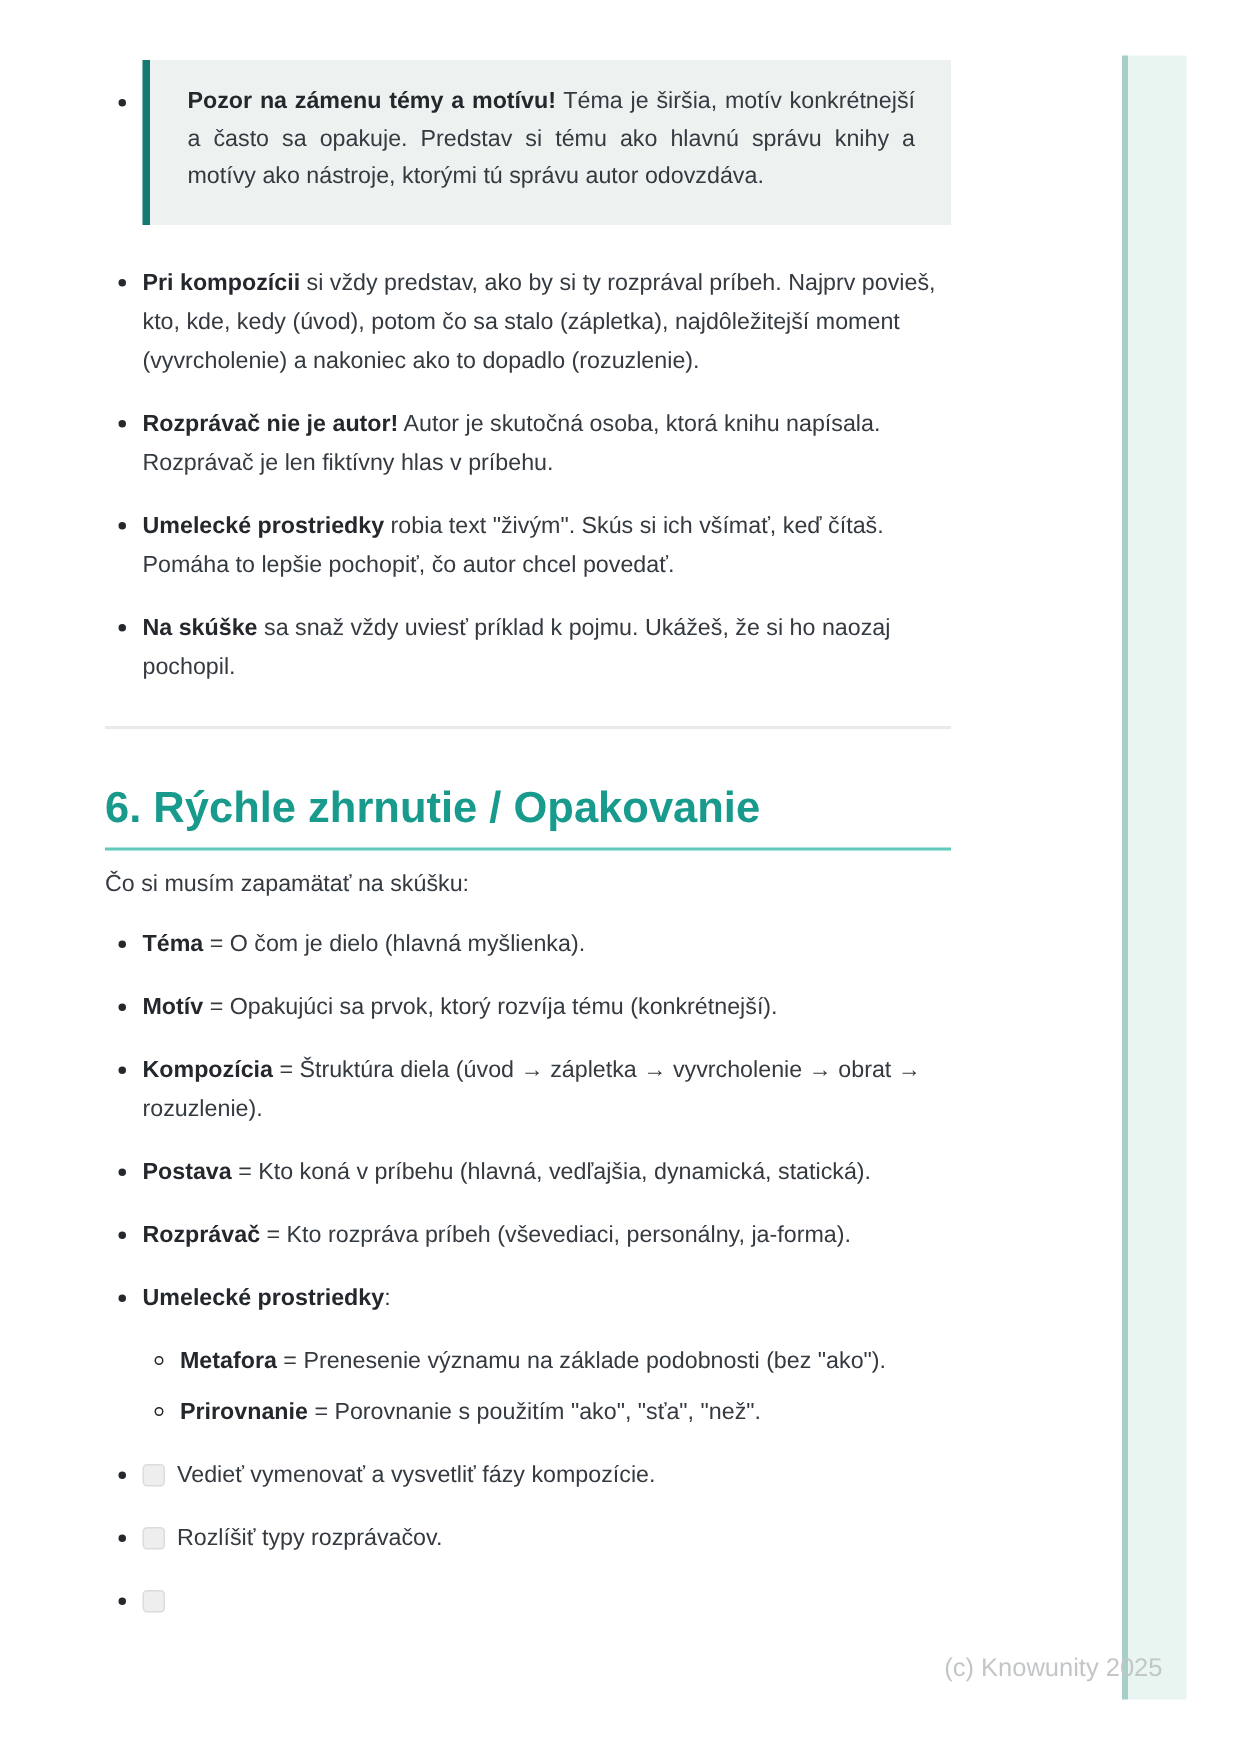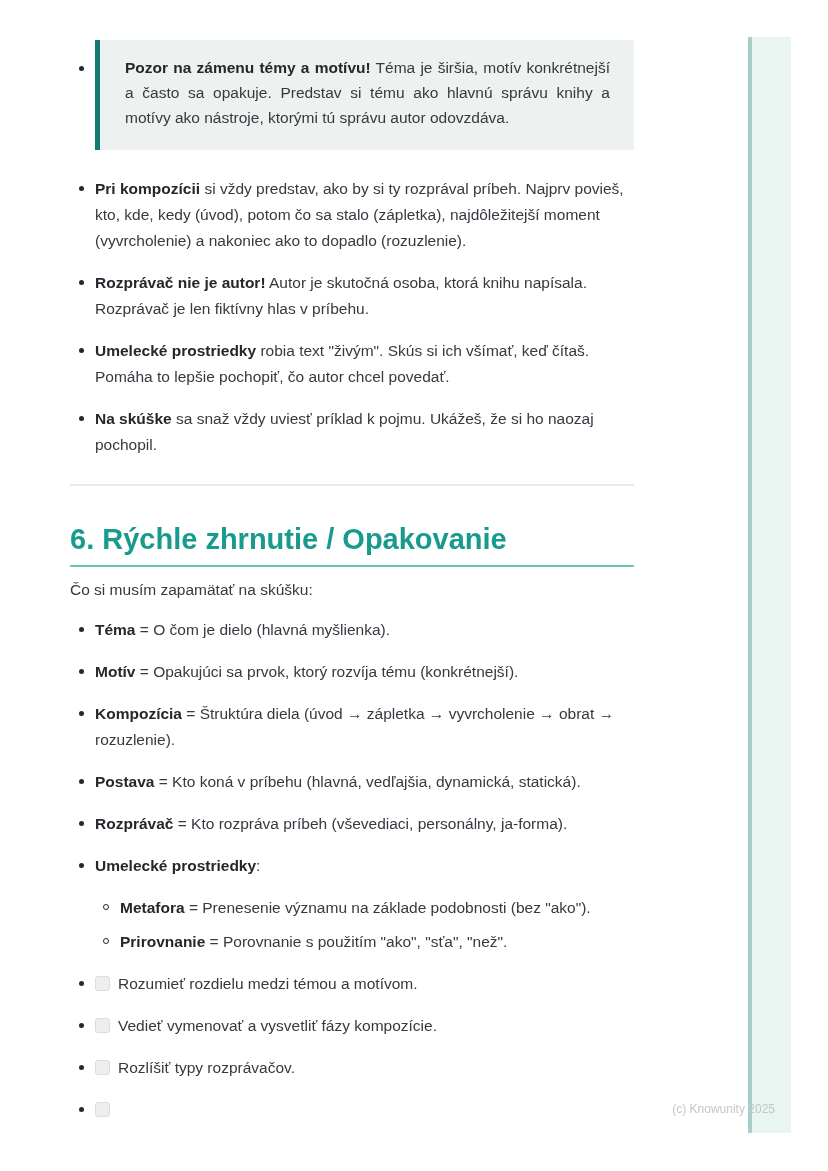--- a/index.html
+++ b/index.html
@@ -117,21 +117,21 @@
     background: #eeeeee;
     border: 1px solid #dcdcdc;
     border-radius: 3px;
     display: inline-block;
   }
 
   .footer {
     position: absolute;
     top: 1102px;
     right: 53px;
-    font-size: 12px;
+    font-size: 17px;
     color: var(--footer_text);
     z-index: 2;
   }
 </style>
 </head>
 <body>
 
 <div class="page">
 
   <div class="side-strip">
@@ -167,21 +167,20 @@
       <li class="li"><strong>Motív</strong><span> = Opakujúci sa prvok, ktorý rozvíja tému (konkrétnejší).</span></li>
       <li class="li"><strong>Kompozícia</strong><span> = Štruktúra diela (úvod → zápletka → vyvrcholenie → obrat → rozuzlenie).</span></li>
       <li class="li"><strong>Postava</strong><span> = Kto koná v príbehu (hlavná, vedľajšia, dynamická, statická).</span></li>
       <li class="li"><strong>Rozprávač</strong><span> = Kto rozpráva príbeh (vševediaci, personálny, ja-forma).</span></li>
       <li class="li"><strong>Umelecké prostriedky</strong><span>:</span>
         <ul class="sub-list">
           <li class="sub-li"><strong>Metafora</strong><span> = Prenesenie významu na základe podobnosti (bez "ako").</span></li>
           <li class="sub-li"><strong>Prirovnanie</strong><span> = Porovnanie s použitím "ako", "sťa", "než".</span></li>
         </ul>
       </li>
-      <li class="li check-li"><span class="checkbox"></span><span>Rozumieť rozdielu medzi témou a motívom.</span></li>
       <li class="li check-li"><span class="checkbox"></span><span>Vedieť vymenovať a vysvetliť fázy kompozície.</span></li>
       <li class="li check-li"><span class="checkbox"></span><span>Rozlíšiť typy rozprávačov.</span></li>
       <li class="li check-li"><span class="checkbox"></span></li>
     </ul>
 
   </div>
 
   <div class="footer">(c) Knowunity 2025</div>
 
 </div>

